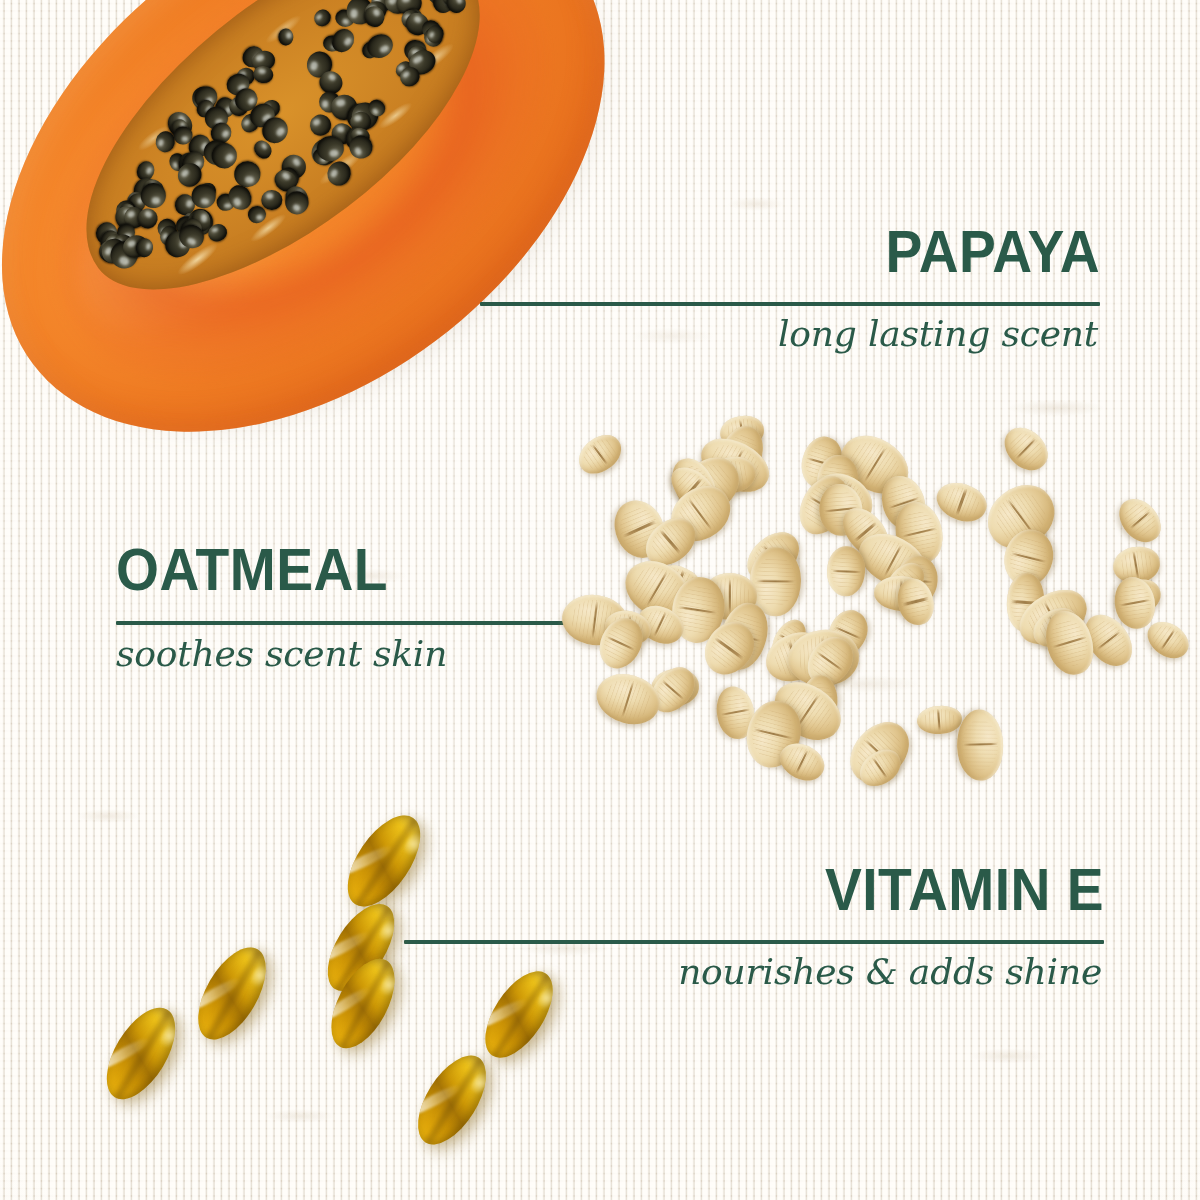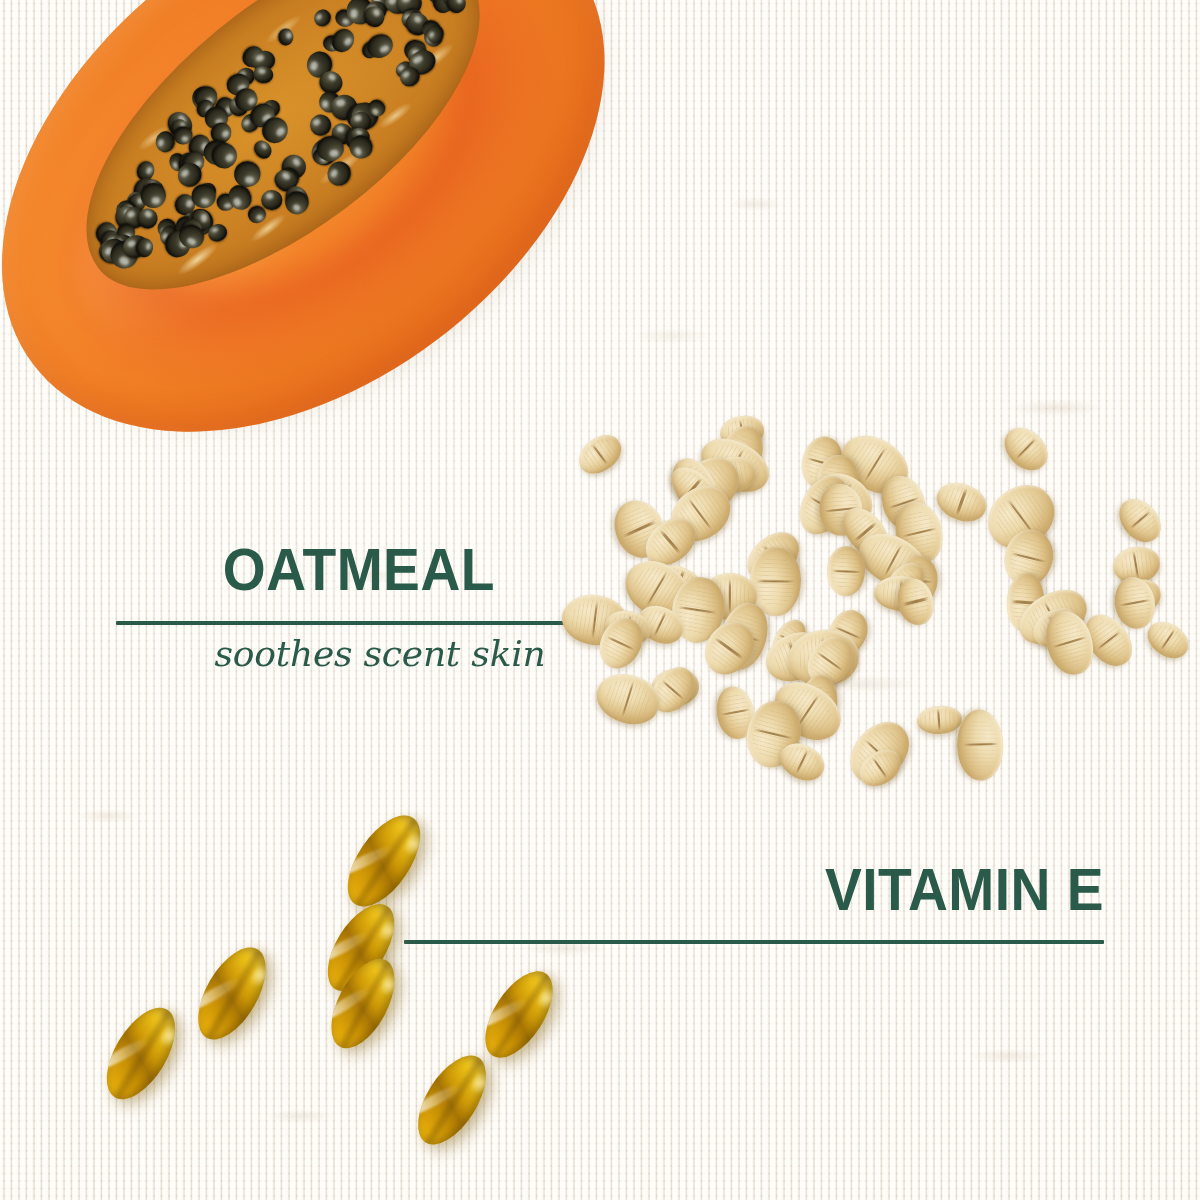--- a/index.html
+++ b/index.html
@@ -265,21 +265,21 @@
     white-space:nowrap;
   }
 
   
   #block-papaya { left:480px; top:222px; width:620px; text-align:right; }
   #block-papaya .ingredient-name { transform-origin:100% 50%; }
   #block-papaya .rule { width:100%; margin:20px 0 8px 0; }
   #block-papaya .ingredient-desc { padding-right:2px; }
 
   
-  #block-oatmeal { left:116px; top:540px; width:528px; text-align:center; }
+  #block-oatmeal { left:116px; top:540px; width:528px; text-align:left; }
   #block-oatmeal .ingredient-name { transform-origin:0% 50%; }
   #block-oatmeal .rule { width:100%; margin:21px 0 9px 0; }
 
   
   #block-vitamin { left:404px; top:860px; width:700px; text-align:right; }
   #block-vitamin .ingredient-name { transform-origin:100% 50%; }
   #block-vitamin .rule { width:100%; margin:20px 0 8px 0; }
   #block-vitamin .ingredient-desc { padding-right:2px; }
 </style>
 </head>
@@ -534,25 +534,31 @@
         <div class="gel-tip"></div>
       </div>
       <div class="cap-shadow" style="left: 403px; top: 1079px; width: 112px; height: 60px; transform: rotate(-58deg); z-index: 312;"></div>
       <div class="capsule" style="left: 402px; top: 1075px; width: 100px; height: 50px; transform: rotate(-58deg); z-index: 313;">
         <div class="gel-dark"></div>
         <div class="gel-hi"></div>
         <div class="gel-tip"></div>
       </div>
     </div>
 
+  <div class="info-block" id="block-papaya">
+    <div class="ingredient-name">PAPAYA</div>
+    <div class="rule"></div>
+    <div class="ingredient-desc">long lasting scent</div>
+  </div>
 
   <div class="info-block" id="block-oatmeal">
     <div class="ingredient-name">OATMEAL</div>
     <div class="rule"></div>
     <div class="ingredient-desc">soothes scent skin</div>
   </div>
 
   <div class="info-block" id="block-vitamin">
     <div class="ingredient-name">VITAMIN E</div>
     <div class="rule"></div>
+    <div class="ingredient-desc">nourishes &amp; adds shine</div>
   </div>
 
 </div>
 
 </body></html>

